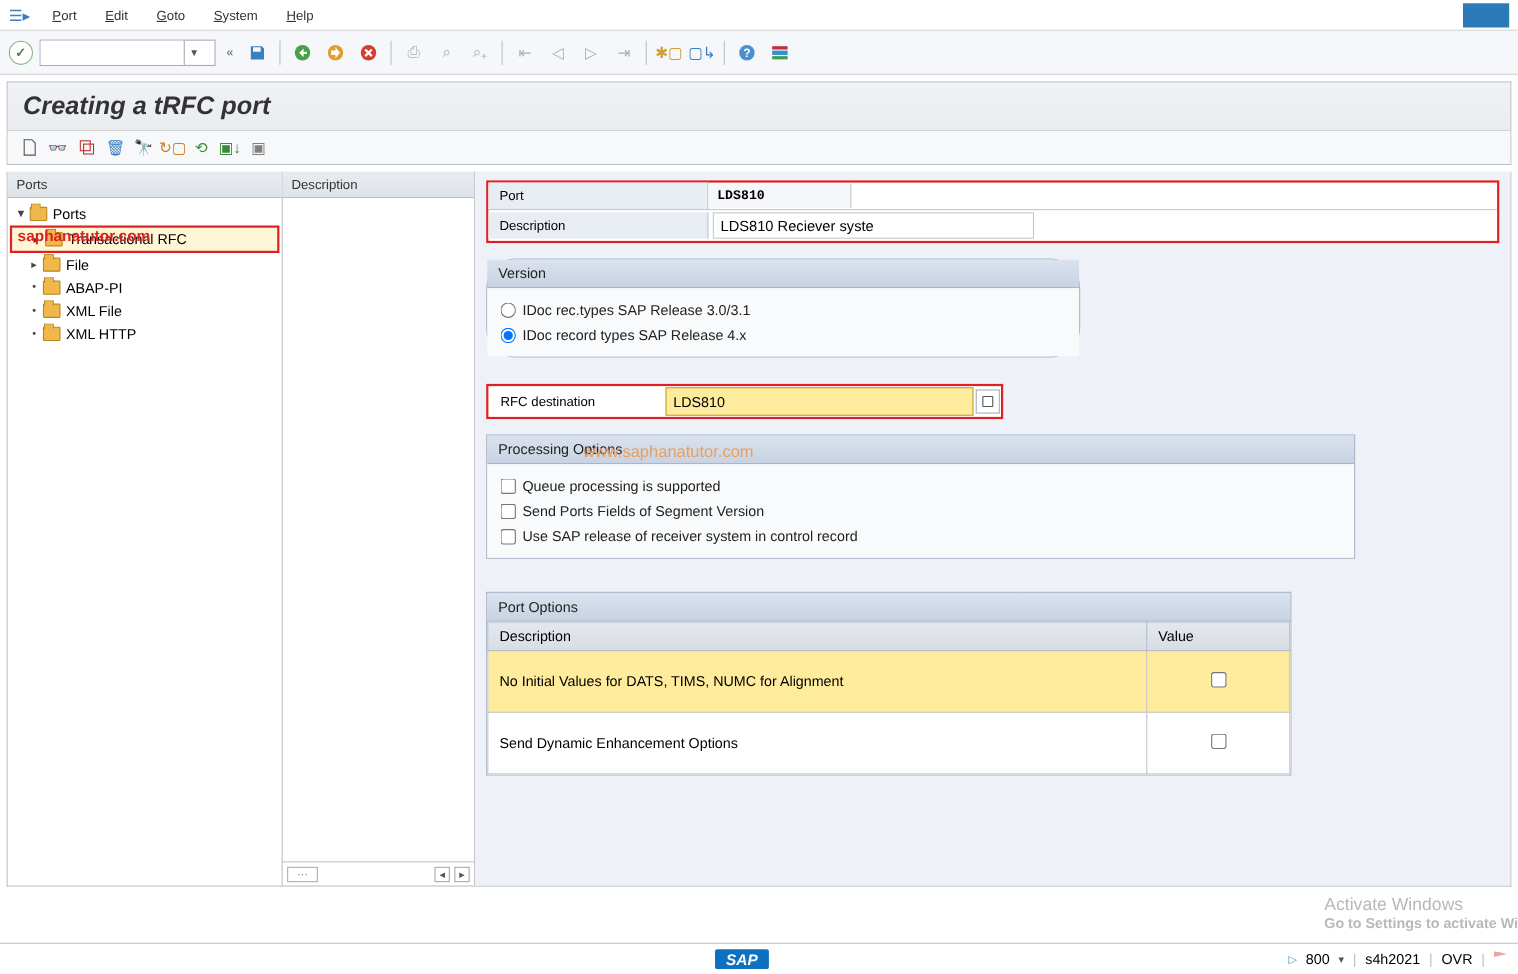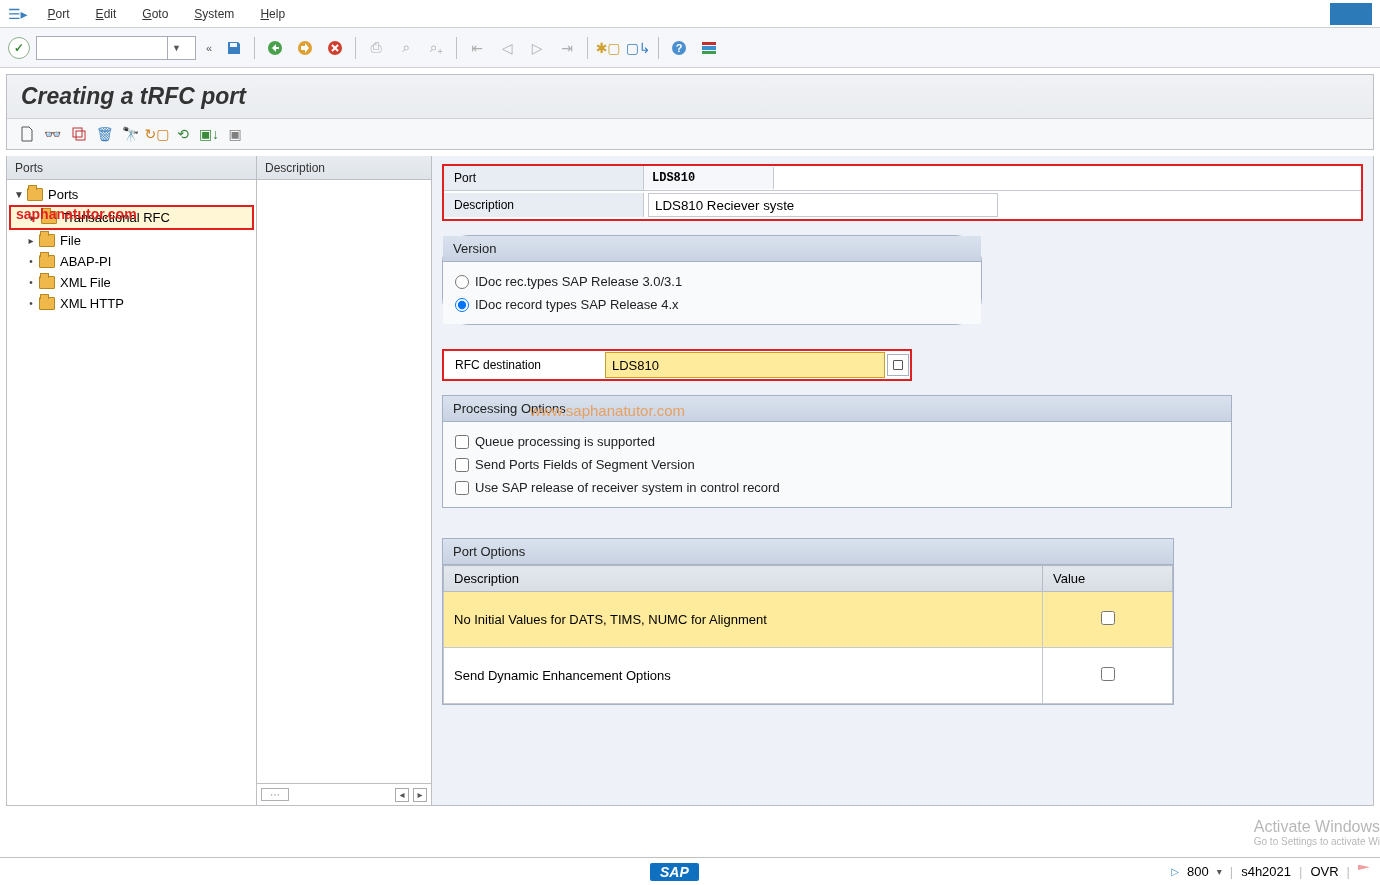--- a/index.html
+++ b/index.html
@@ -56,21 +56,21 @@
     .mid-dots{border:1px solid #b0b0b0; padding:0 8px; font-size:10px; color:#888; margin-right:auto;}
     .mini-arrow{width:14px; height:14px; border:1px solid #aaa; display:flex; align-items:center; justify-content:center; font-size:10px; color:#555; cursor:pointer;}
 
     
     .form-box { border: 2px solid #e02020; background:#fff; }
     .form-row { display:flex; align-items:center; border-top:1px solid #c4c8d0; }
     .form-row:first-child{border-top:none;}
     .form-label { width: 200px; padding: 5px 10px; background:#e8edf4; border-right:1px solid #c4c8d0;}
     .form-value { padding: 4px 8px; flex:0 0 auto; }
     .form-value.mono { font-family: "Courier New", monospace; font-weight:bold; width:130px; border-right:1px solid #c4c8d0; background:#f5f7fa;}
-    .desc-input { border:1px solid #c4c8d0; height:24px; width: 350px; padding:0 6px; margin:2px 0 2px 4px;}
+    .desc-input { border:1px solid #c4c8d0; height:24px; width: 292px; padding:0 6px; margin:2px 0 2px 4px;}
 
     .group-box { margin-top: 14px; border:1px solid #a4b0c4; background:#eef2f8; }
     .group-title { background: linear-gradient(#dae2ee,#c8d2e2); padding:5px 10px; font-size:13px; color:#222; border-bottom:1px solid #a4b0c4;}
     .group-body { background:#f8fafc; padding:8px 12px; }
     .group-body.tight{padding:0;}
     .radio-row, .check-row { display:flex; align-items:center; gap:6px; padding:4px 0; font-size:13px; color:#222;}
     input[type=radio],input[type=checkbox]{width:14px; height:14px;}
 
     .annotation1{ position:absolute; left:16px; top:206px; color:#e02020; font-size:14px; font-weight:bold; }
 
@@ -81,21 +81,21 @@
     .f4-btn span{width:10px; height:10px; border:1px solid #555; border-radius:1px;}
 
     .opt-table { width:100%; border-collapse:collapse; font-size:13px;}
     .opt-table th { background: linear-gradient(#e4e8ee,#d8dde4); text-align:left; padding:5px 10px; font-weight:normal; border:1px solid #b4bcc8;}
     .opt-table td { padding:19px 10px; border:1px solid #c4c8d0; background:#fff;}
     .opt-table tr.sel td { background:#ffeb9c; }
     .opt-table td.chk { text-align:center; width:130px;}
     .watermark-orange{ position:absolute; left: 530px; top: 402px; color:#e8a060; font-size:15px; }
 
     .activate-win { position:absolute; right: 0px; bottom: 38px; text-align:left; color:#b8b8b8; font-size:16px; pointer-events:none;}
-    .activate-win .sub{font-size:10px;}
+    .activate-win .sub{font-size:13px;font-weight:bold;}
 
     
     .statusbar { position:absolute; bottom:0; left:0; right:0; height:28px; border-top:1px solid #c0c0c0; background:#fff; display:flex; align-items:center; justify-content:flex-end; padding:0 10px; gap:8px; font-size:13px;}
     .statusbar .sap-logo{ font-weight:bold; font-style:italic; color:#ffffff; background:#1070c0; padding:1px 10px; border-radius:2px; font-size:14px; margin-right:auto; margin-left:640px;}
     .statusbar .sb-sep{color:#c0c0c0;}
     .statusbar .tri{font-size:10px;}
     .sb-flag{width:12px; height:14px; background:#f0a0a0; clip-path: polygon(0 0, 100% 20%, 0 40%, 0 100%);}
   </style>
 </head>
 <body>

